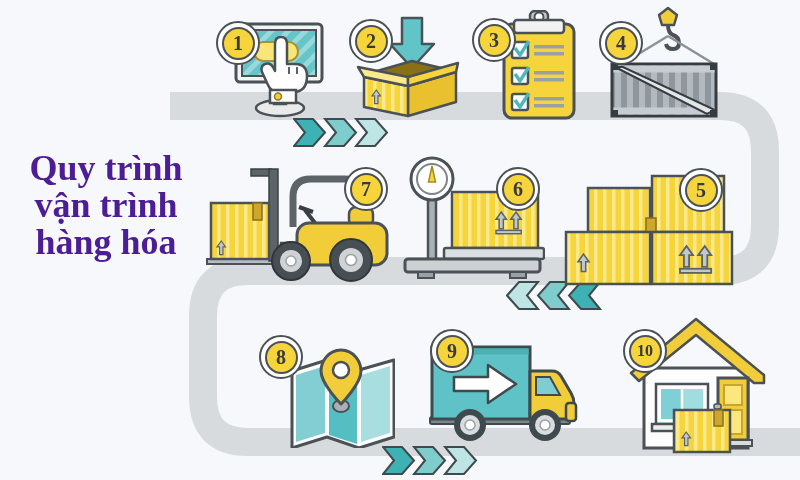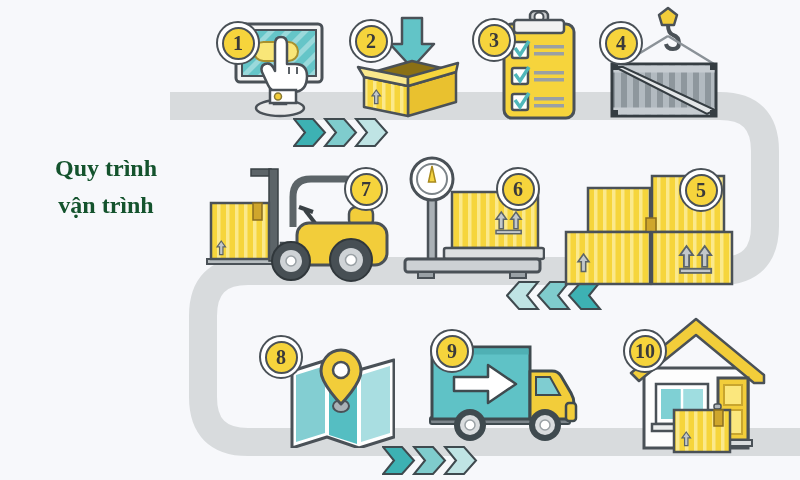--- a/index.html
+++ b/index.html
@@ -1,26 +1,26 @@
 <!DOCTYPE html>
 <html><head>
 <meta charset="utf-8">
 <style>
   html,body{margin:0;padding:0;background:#e8e8e8;}
   .canvas{position:relative;width:800px;height:480px;background:#f7f8fb;overflow:hidden;
           font-family:"Liberation Serif",serif;}
   .abs{position:absolute;}
   .title{left:8px;top:150px;width:196px;text-align:center;
-         font-size:24px;font-weight:bold;color:#14532d;line-height:37px;}
+         font-size:36px;font-weight:bold;color:#4c1d95;line-height:37px;}
   .badge{width:44px;height:44px;border-radius:50%;background:#fff;border:2.5px solid #4a5157;
          display:flex;align-items:center;justify-content:center;box-sizing:border-box;z-index:6;}
   .badge-inner{width:33px;height:33px;border-radius:50%;background:#f6d43c;border:2px solid #4a5157;
          display:flex;align-items:center;justify-content:center;box-sizing:border-box;
          font-size:20px;font-weight:600;color:#3a3a3a;font-family:"Liberation Serif",serif;}
-  .badge-inner.small{font-size:20px;}
+  .badge-inner.small{font-size:16px;}
   svg{display:block;}
 </style>
 </head>
 <body>
 
 <div class="canvas">
 
   <svg width="0" height="0" style="position:absolute" aria-hidden="true">
     <defs>
       <pattern id="pYellow" width="9" height="9" patternUnits="userSpaceOnUse">
@@ -46,20 +46,21 @@
     </defs>
   </svg>
 
   <svg class="abs" style="left:0;top:0" width="800" height="480" viewBox="0 0 800 480">
     <path d="M 170 106 H 720 Q 765 106 765 151 V 226 Q 765 271 720 271 H 248 Q 203 271 203 316 V 397 Q 203 442 248 442 H 800" fill="none" stroke="#d8dbdd" stroke-width="28"></path>
   </svg>
 
   <div class="abs title">
     <div>Quy trình</div>
     <div>vận trình</div>
+    <div>hàng hóa</div>
   </div>
 
   <svg class="abs" style="left:293px;top:118px" width="96" height="29" viewBox="0 0 96 29">
     <polygon points="1,1 20,1 32,14.5 20,28 1,28 12,14.5" fill="#3db1b3" stroke="#3f4a4f" stroke-width="2"></polygon>
     <polygon points="32,1 51,1 63,14.5 51,28 32,28 43,14.5" fill="#7fcccd" stroke="#3f4a4f" stroke-width="2"></polygon>
     <polygon points="63,1 82,1 94,14.5 82,28 63,28 74,14.5" fill="#bfe4e4" stroke="#3f4a4f" stroke-width="2"></polygon>
   </svg>
 
   <svg class="abs" style="left:506px;top:281px" width="96" height="29" viewBox="0 0 96 29">
     <polygon points="32,1 13,1 1,14.5 13,28 32,28 21,14.5" fill="#bfe4e4" stroke="#3f4a4f" stroke-width="2"></polygon>

